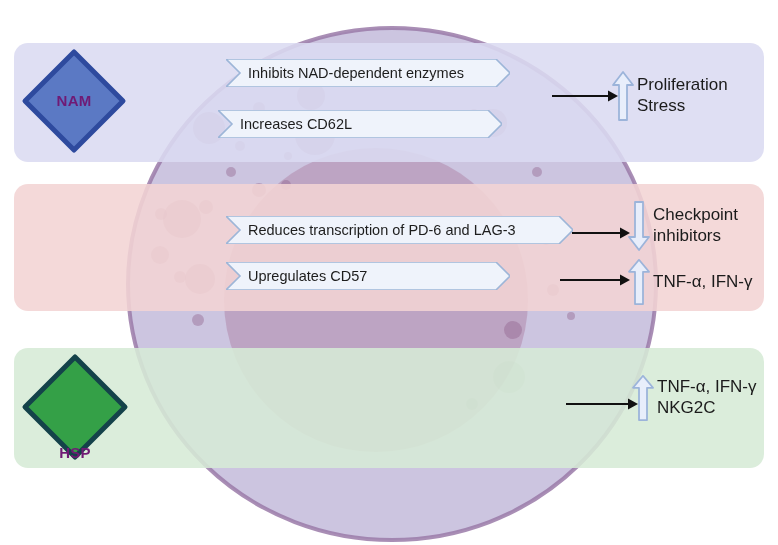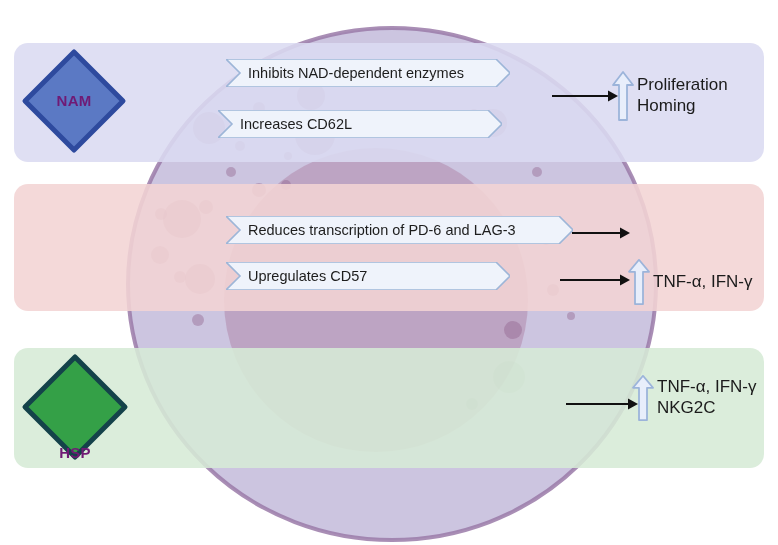--- a/index.html
+++ b/index.html
@@ -212,21 +212,21 @@
     </svg>
   </div>
 
   <div class="outcome" id="outcome-nam">
     <div class="outcome-arrow">
       <svg viewBox="0 0 22 52" preserveAspectRatio="none">
         <polygon points="11,2 21,15 15,15 15,50 7,50 7,15 1,15" fill="#e8eefb" stroke="#9cb4da" stroke-width="1.8" stroke-linejoin="round"></polygon>
       </svg>
     </div>
     <div class="outcome-text">Proliferation
-Homing</div>
+Stress</div>
   </div>
 
   <div class="band band-gsk"></div>
 
 
   <div class="ribbon" id="ribbon-gsk-1">
     <svg viewBox="0 0 347 28" preserveAspectRatio="none">
       <polygon points="0,0 333,0 347,14 333,28 0,28 14,14" fill="#eff3fb" stroke="#9db6d8" stroke-width="1.6"></polygon>
     </svg>
     <span class="ribbon-text">Reduces transcription of PD-6 and LAG-3</span>
@@ -246,20 +246,29 @@
     </svg>
   </div>
 
   <div class="flow-arrow" id="arrow-gsk-2">
     <svg viewBox="0 0 70 14" preserveAspectRatio="none">
       <line x1="0" y1="7" x2="60" y2="7" stroke="#111111" stroke-width="2"></line>
       <polygon points="60,1.5 70,7 60,12.5" fill="#111111"></polygon>
     </svg>
   </div>
 
+  <div class="outcome" id="outcome-gsk-1">
+    <div class="outcome-arrow">
+      <svg viewBox="0 0 22 52" preserveAspectRatio="none">
+        <polygon points="11,50 21,37 15,37 15,2 7,2 7,37 1,37" fill="#e8eefb" stroke="#9cb4da" stroke-width="1.8" stroke-linejoin="round"></polygon>
+      </svg>
+    </div>
+    <div class="outcome-text">Checkpoint
+inhibitors</div>
+  </div>
 
   <div class="outcome" id="outcome-gsk-2">
     <div class="outcome-arrow">
       <svg viewBox="0 0 22 52" preserveAspectRatio="none">
         <polygon points="11,2 21,15 15,15 15,50 7,50 7,15 1,15" fill="#e8eefb" stroke="#9cb4da" stroke-width="1.8" stroke-linejoin="round"></polygon>
       </svg>
     </div>
     <div class="outcome-text">TNF-α, IFN-γ</div>
   </div>
 

